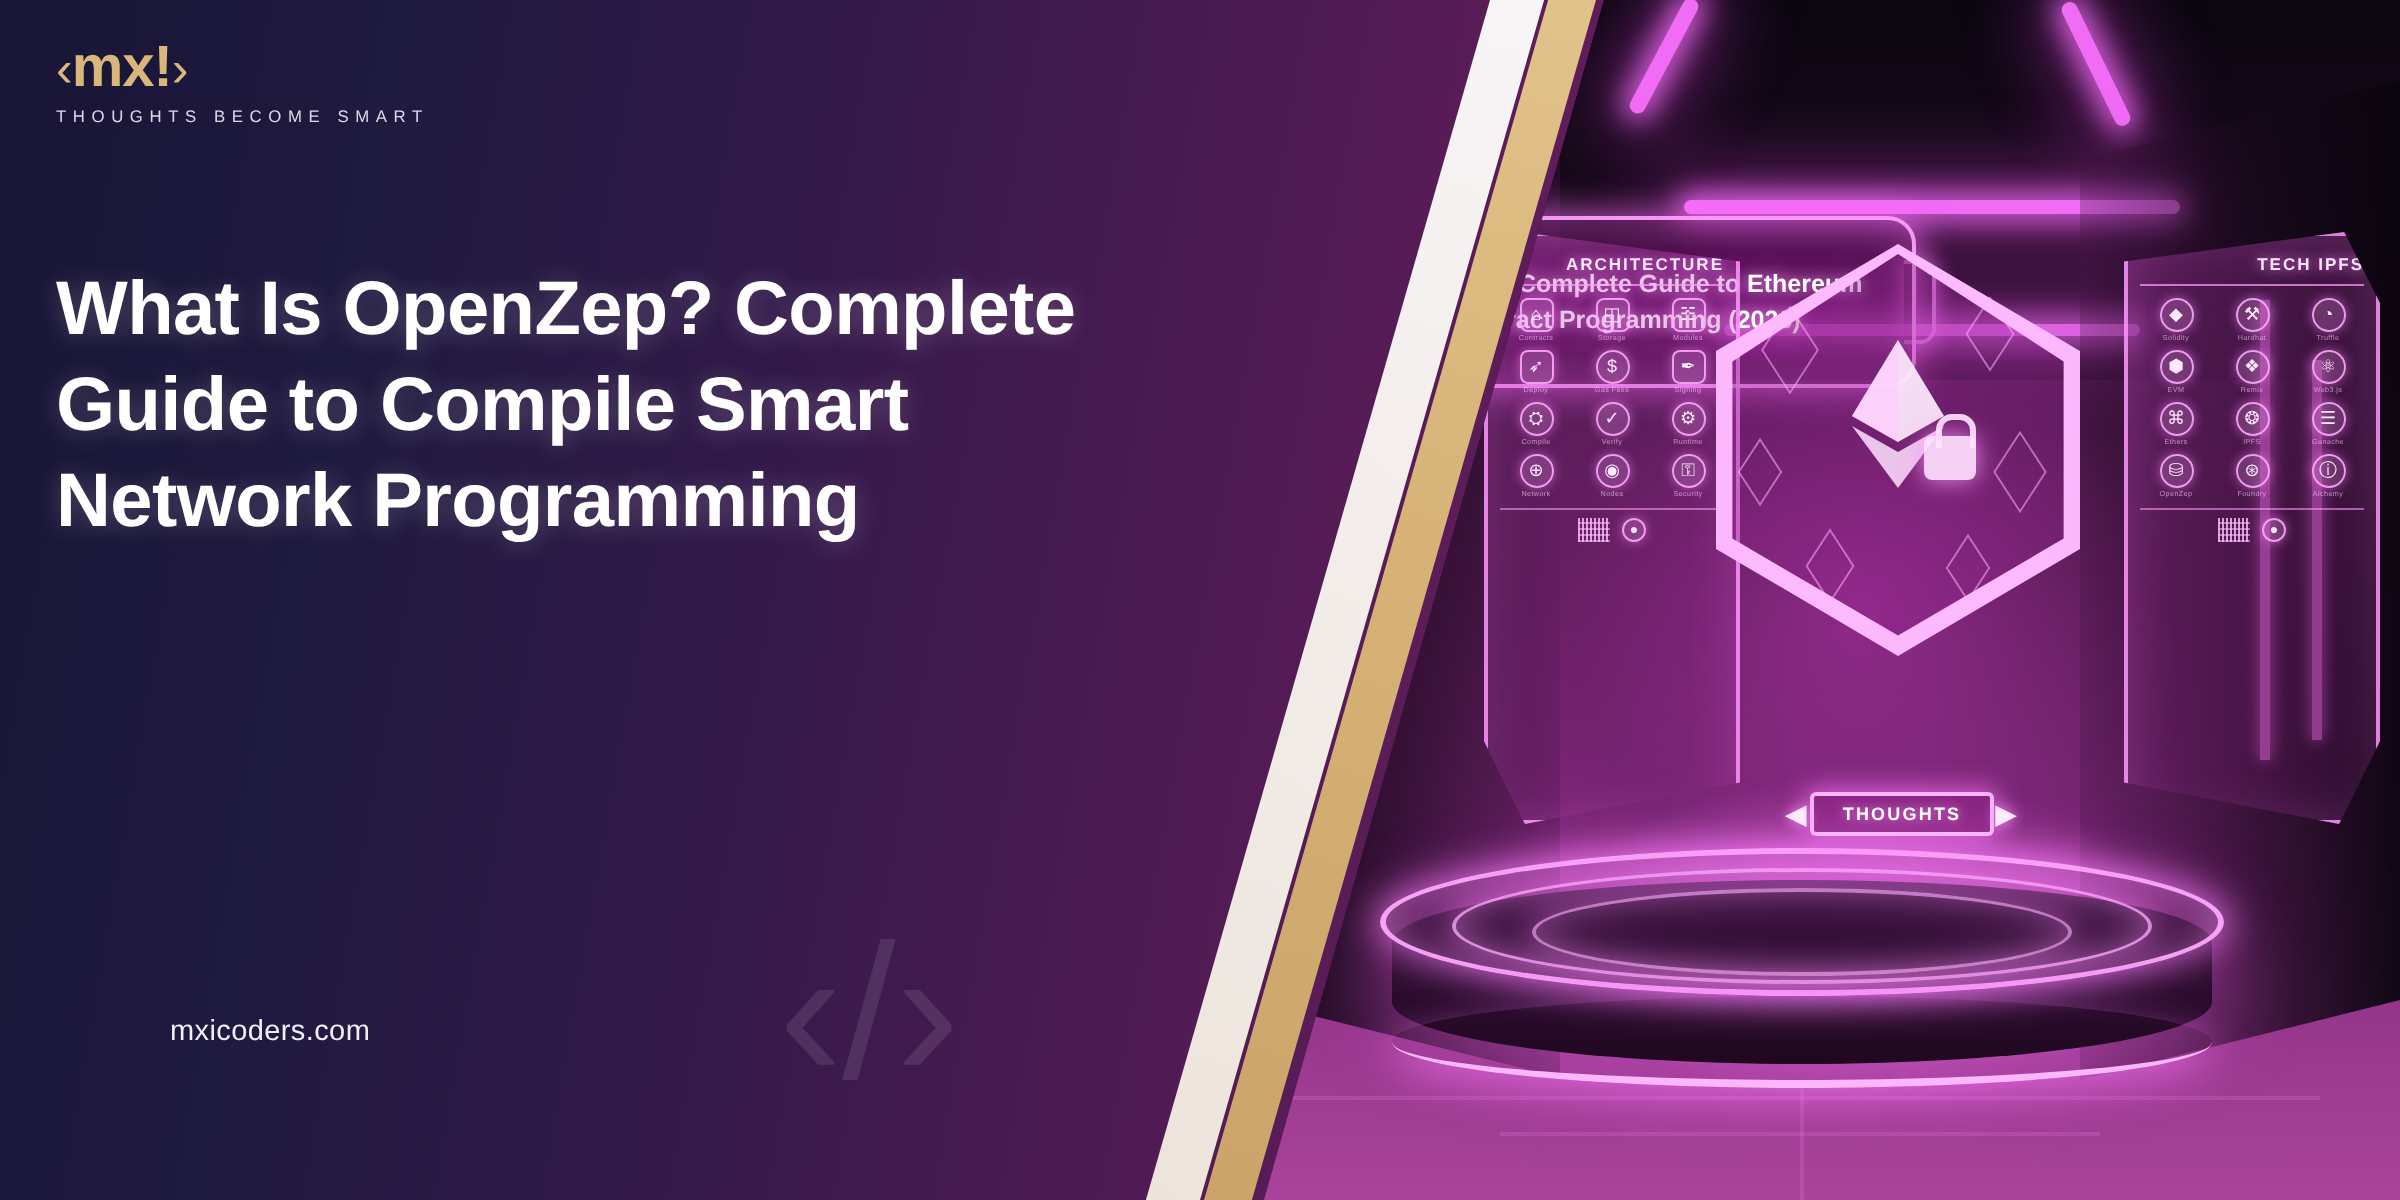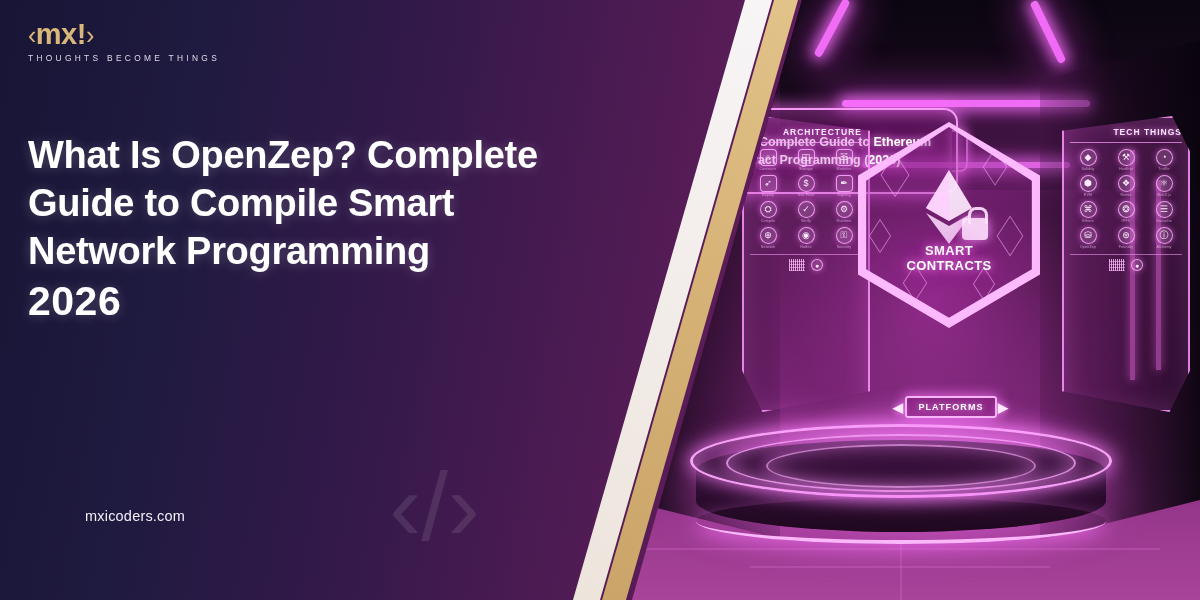--- a/index.html
+++ b/index.html
@@ -281,21 +281,21 @@
             <div class="holo-lbl">Security</div>
           </div>
       </div>
       <div class="holo-foot">
         <div class="qr"></div>
         <div class="holo-ico round" style="width:12px;height:12px;font-size:7px;">●</div>
       </div>
     </div>
 
     <div class="holo holo-r">
-      <div class="holo-title">TECH THINGS</div>
+      <div class="holo-title">TECH IPFS</div>
       <div class="holo-grid">
         <div class="holo-cell">
             <div class="holo-ico round">◆</div>
             <div class="holo-lbl">Solidity</div>
           </div>
         <div class="holo-cell">
             <div class="holo-ico round">⚒</div>
             <div class="holo-lbl">Hardhat</div>
           </div>
         <div class="holo-cell">
@@ -357,49 +357,44 @@
       <div class="cube" style="left:116px; top:152px; width:20px; height:20px;"></div>
 
       <svg class="eth" width="52" height="78" viewBox="0 0 52 78">
         <polygon points="26,2 49,40 26,53 3,40" fill="rgba(255,235,255,.92)"></polygon>
         <polygon points="26,2 26,53 3,40" fill="rgba(255,205,255,.72)"></polygon>
         <polygon points="26,58 49,45 26,76 3,45" fill="rgba(255,225,255,.85)"></polygon>
       </svg>
 
       <div class="lock"></div>
 
-      <div class="hex-label">
-        <span>SMART</span><br>
-        <span>CONTRACTS</span>
-      </div>
     </div>
 
     <div class="platforms">
       <span class="chev l">◀</span>
-      <span>PLATFORMS</span>
+      <span>THOUGHTS</span>
       <span class="chev r">▶</span>
     </div>
   </div>
 
   <div class="stripe-white"></div>
   <div class="stripe-gold"></div>
 
   <div class="logo">
     <div class="logo-row">
       <span class="angle">‹</span>
       <span class="mx">mx</span>
       <span class="bang">!</span>
       <span class="angle">›</span>
     </div>
-    <div class="tagline">THOUGHTS BECOME THINGS</div>
+    <div class="tagline">THOUGHTS BECOME SMART</div>
   </div>
 
   <h1 class="headline">
     <span>What Is OpenZep? Complete</span>
     <span>Guide to Compile Smart</span>
     <span>Network Programming</span>
-    <span class="year">2026</span>
   </h1>
 
   <div class="code-mark">‹/›</div>
 
   <div class="site">mxicoders.com</div>
 </div>
 
 </body></html>

